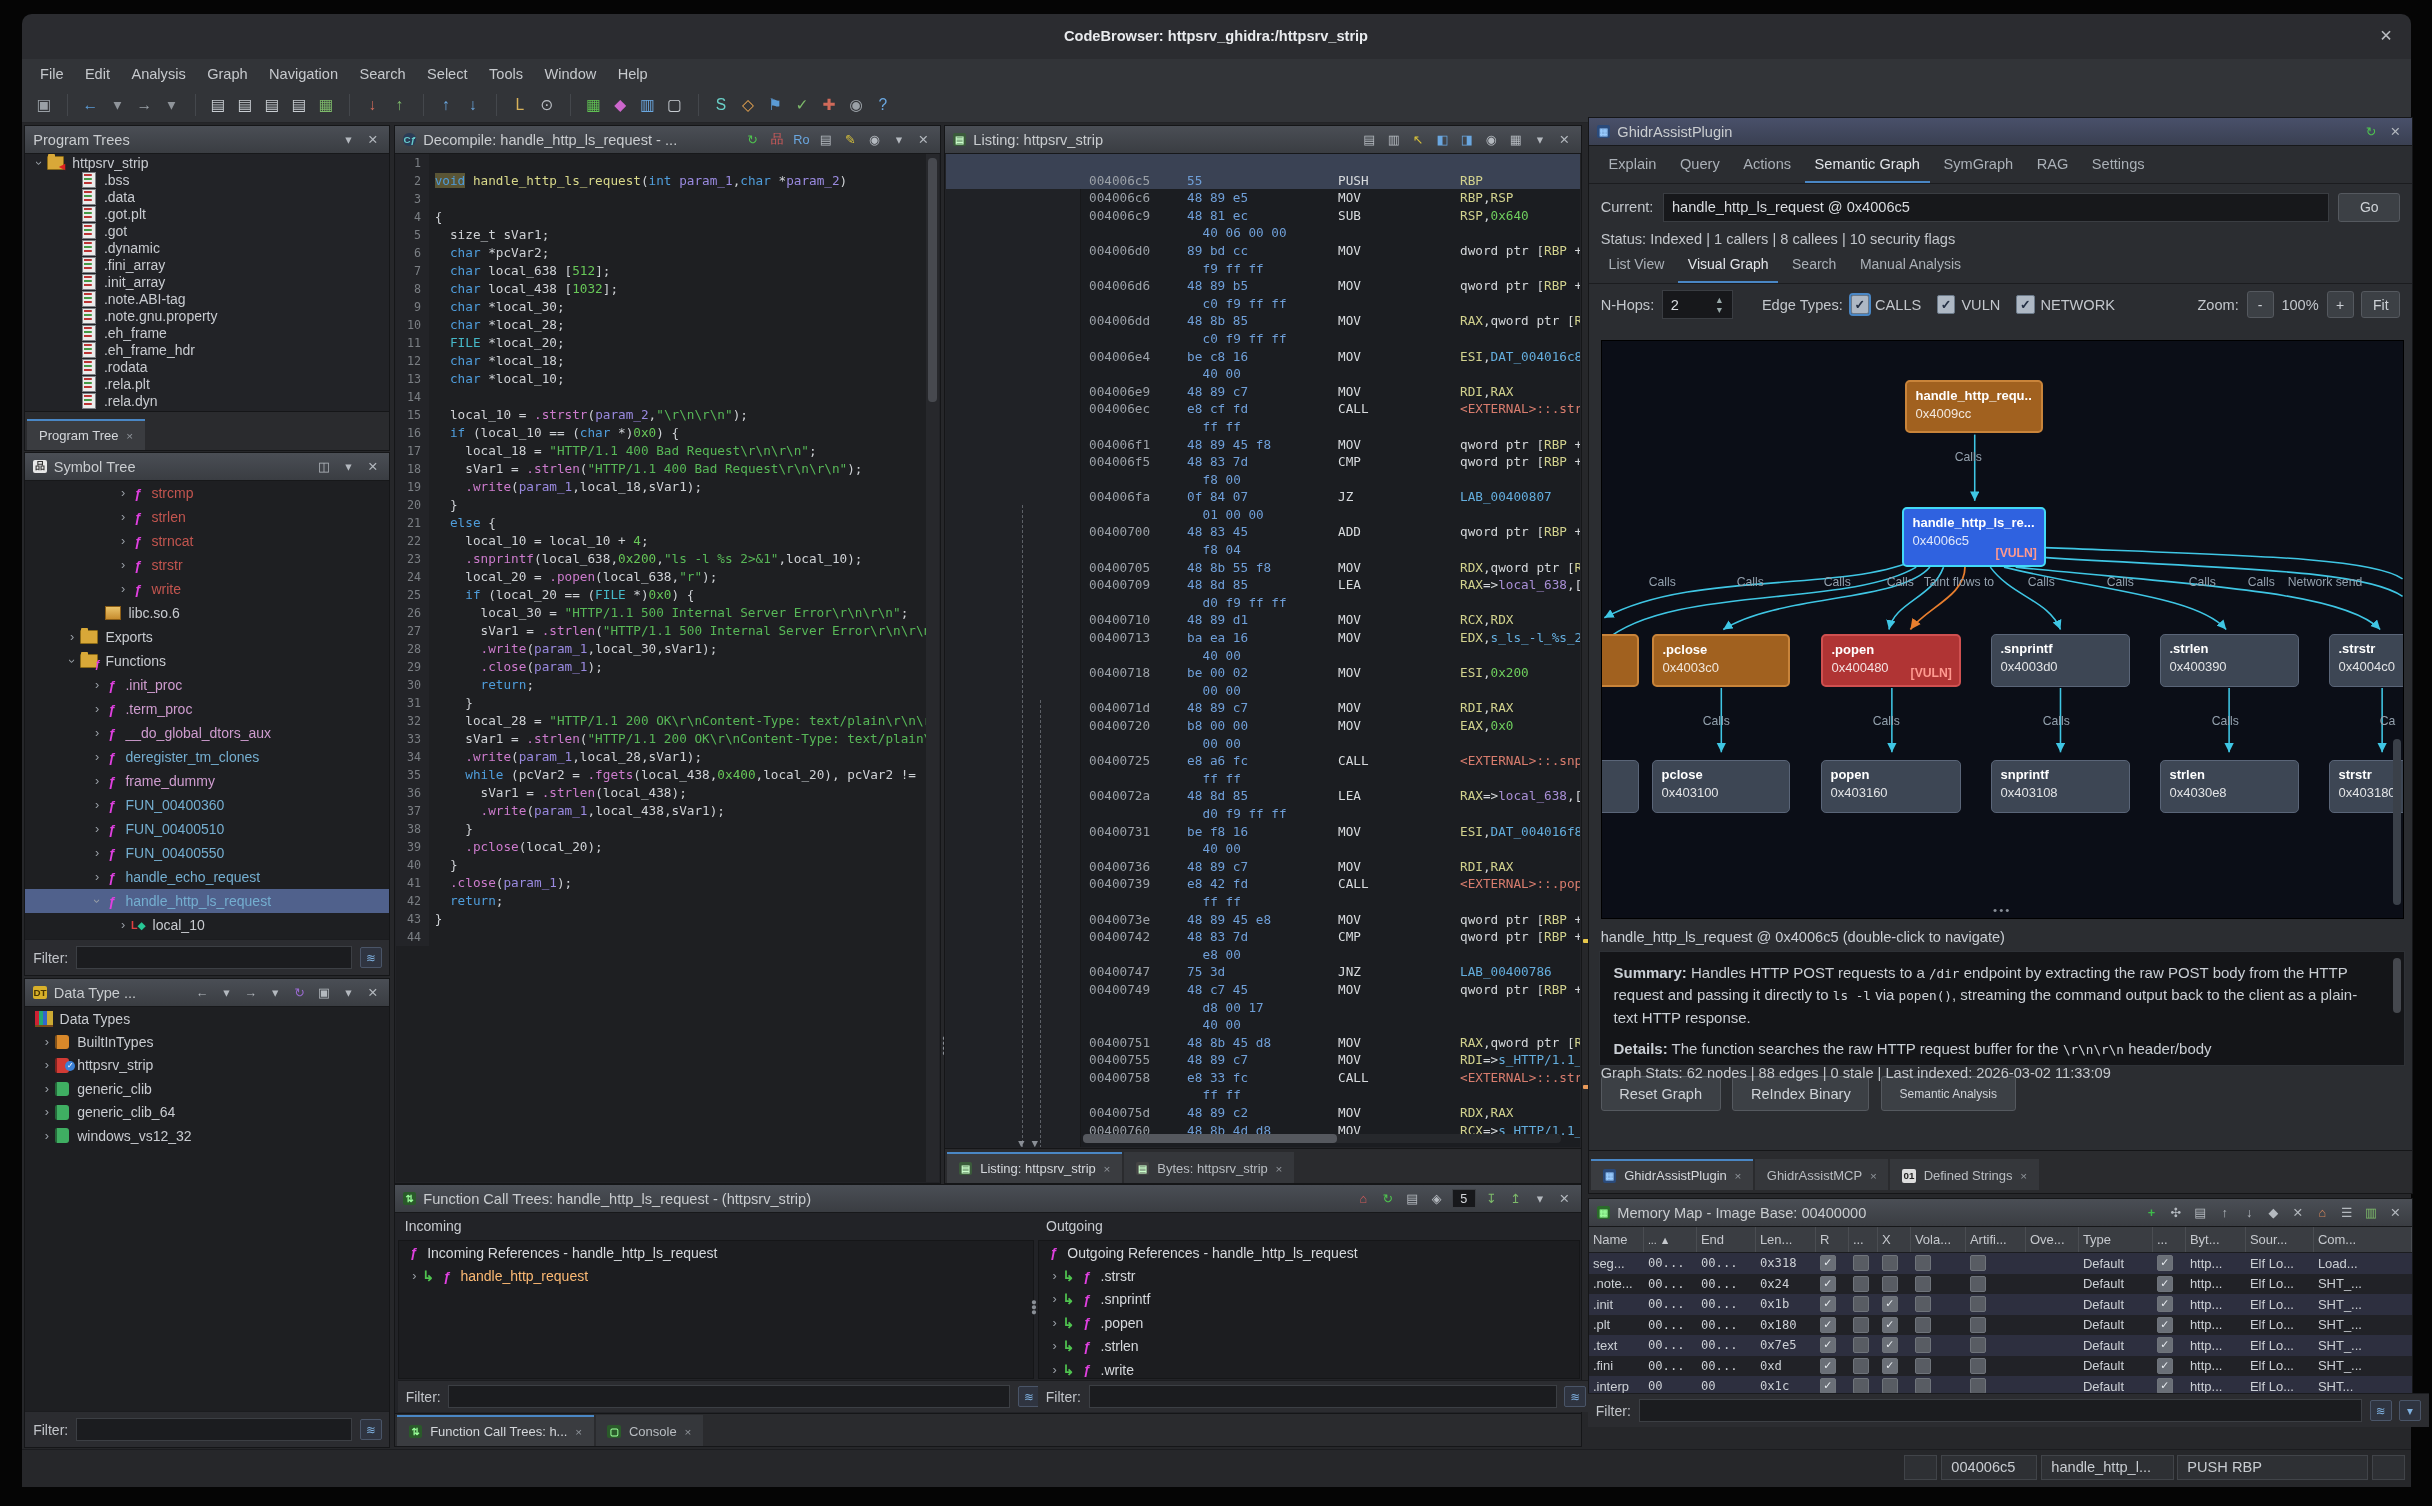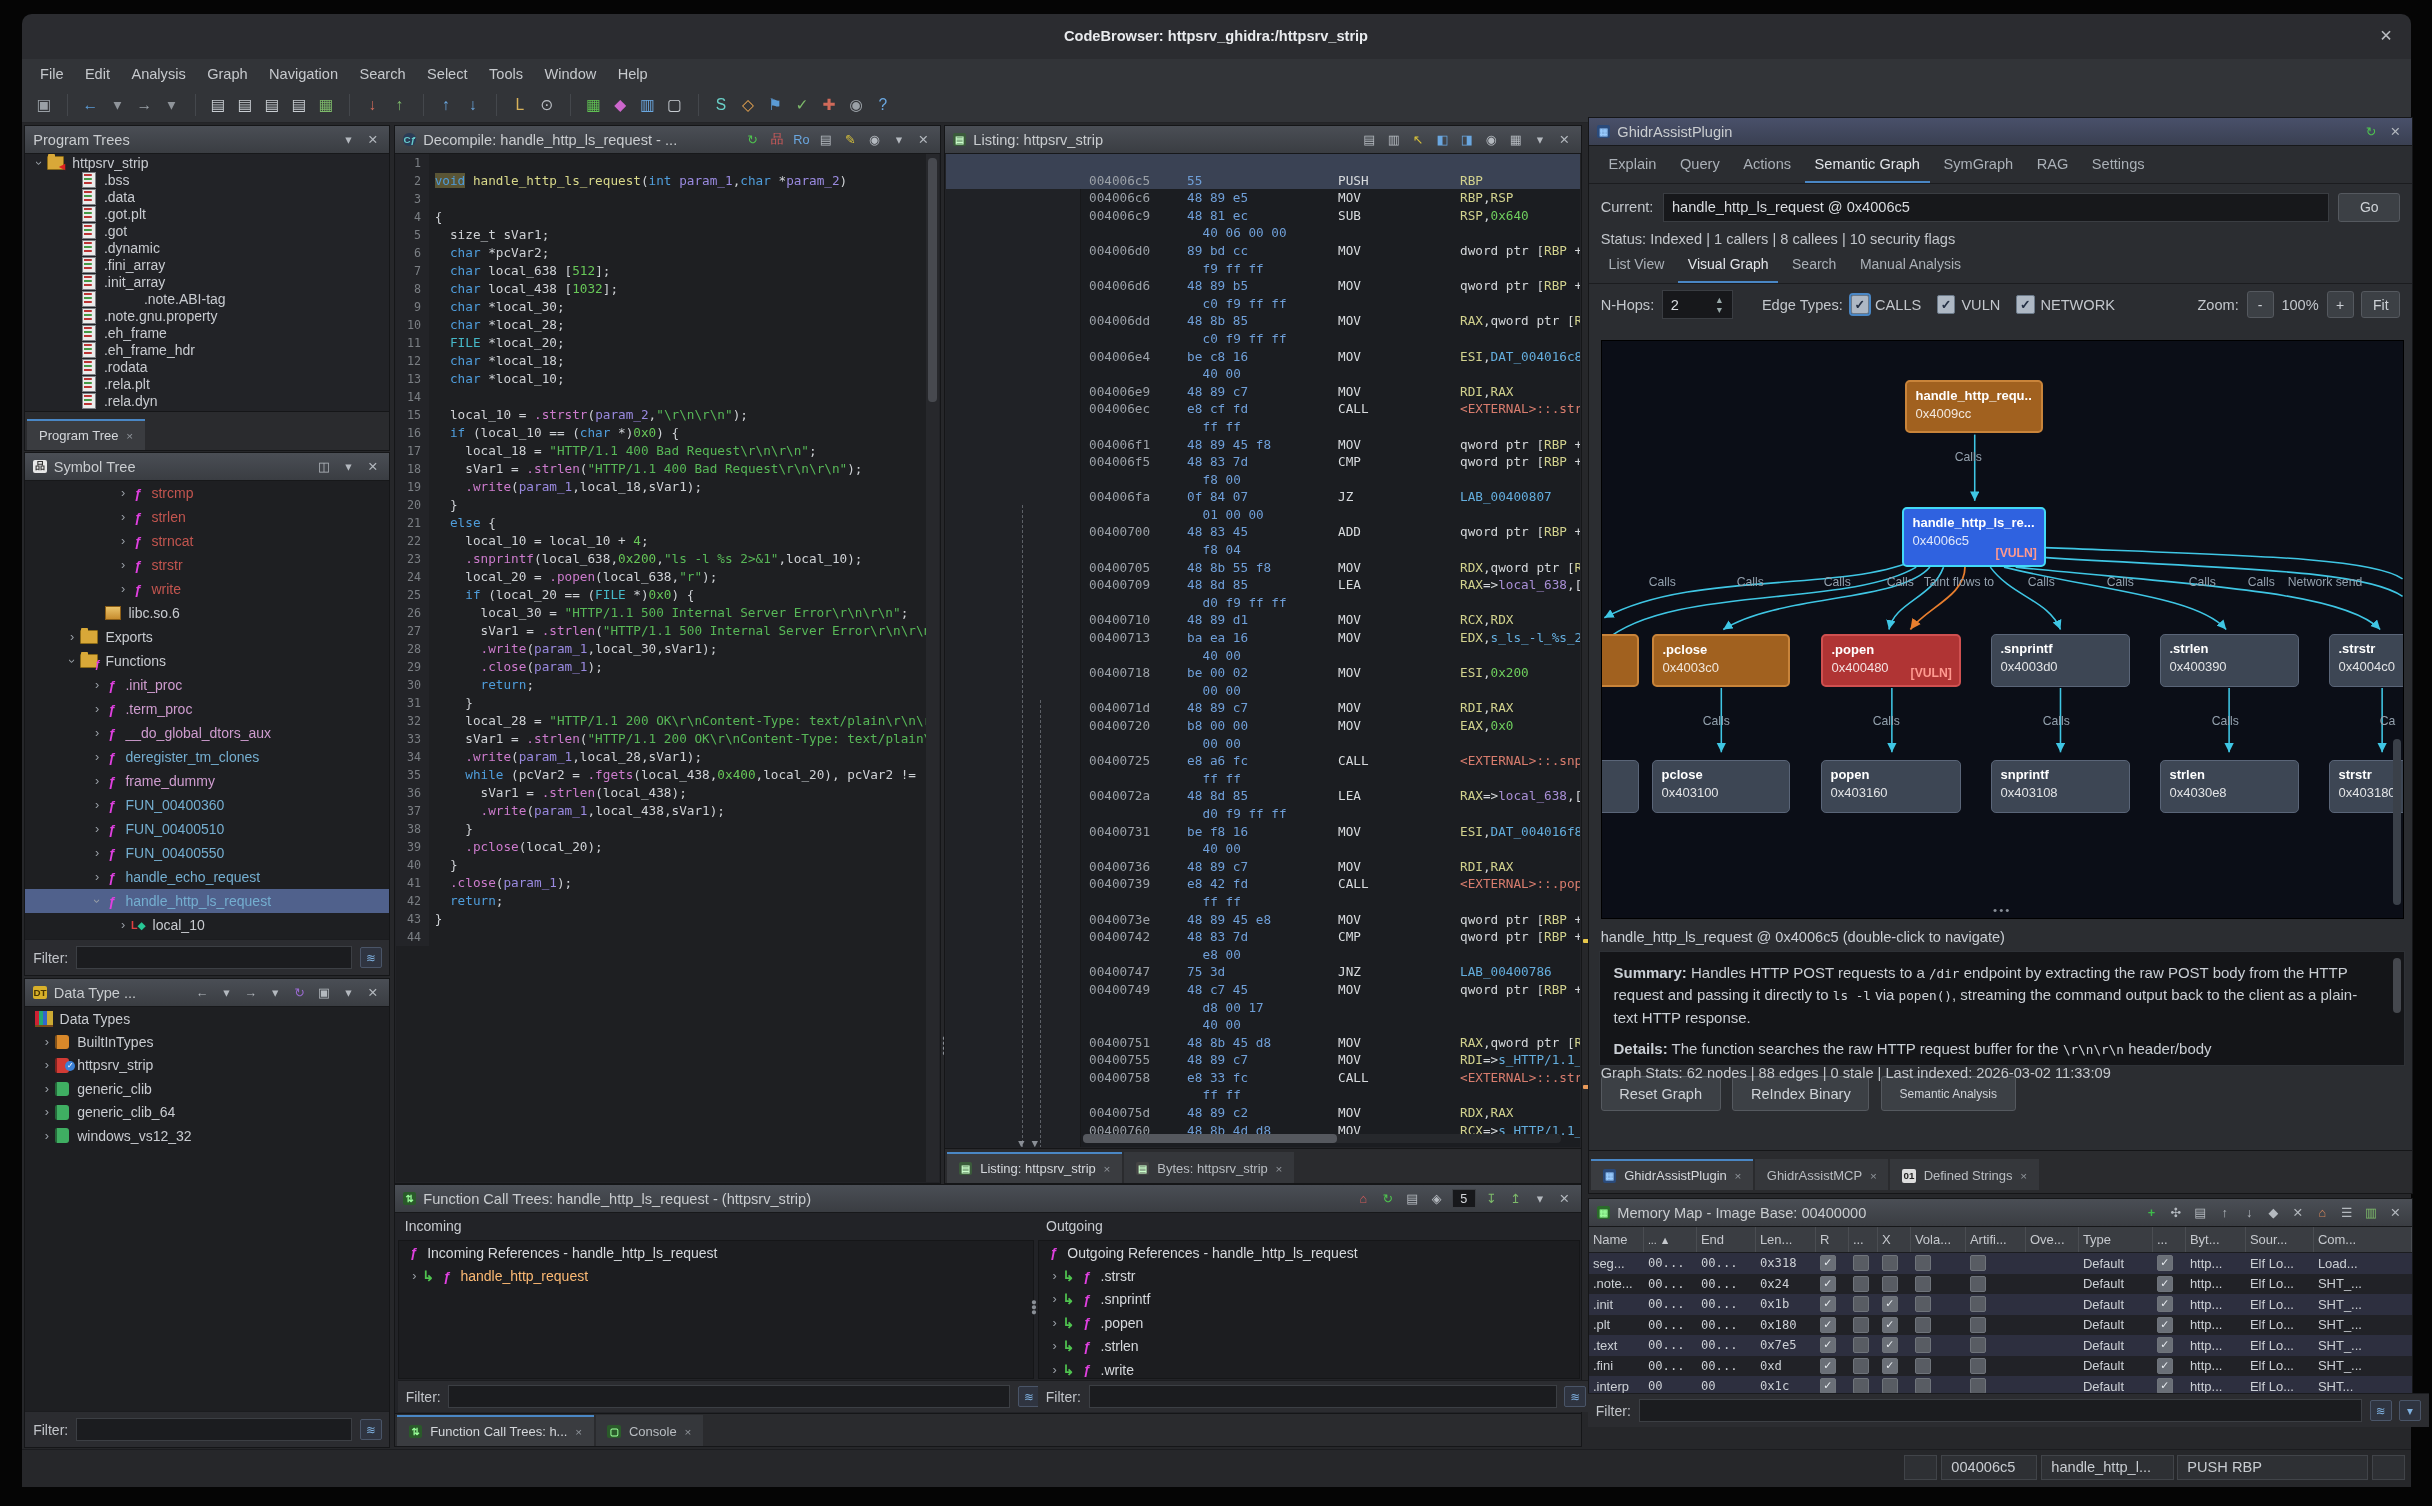--- a/index.html
+++ b/index.html
@@ -209,21 +209,21 @@
         <span>.dynamic</span>
       </div>
       <div class="trow" style="height: 17px; padding-left: 57px;">
         <span class="ico-page"></span>
         <span>.fini_array</span>
       </div>
       <div class="trow" style="height: 17px; padding-left: 57px;">
         <span class="ico-page"></span>
         <span>.init_array</span>
       </div>
-      <div class="trow" style="height: 17px; padding-left: 57px; gap: 40px;">
+      <div class="trow" style="height: 17px; padding-left: 57px;">
         <span class="ico-page"></span>
         <span>.note.ABI-tag</span>
       </div>
       <div class="trow" style="height: 17px; padding-left: 57px;">
         <span class="ico-page"></span>
         <span>.note.gnu.property</span>
       </div>
       <div class="trow" style="height: 17px; padding-left: 57px;">
         <span class="ico-page"></span>
         <span>.eh_frame</span>

